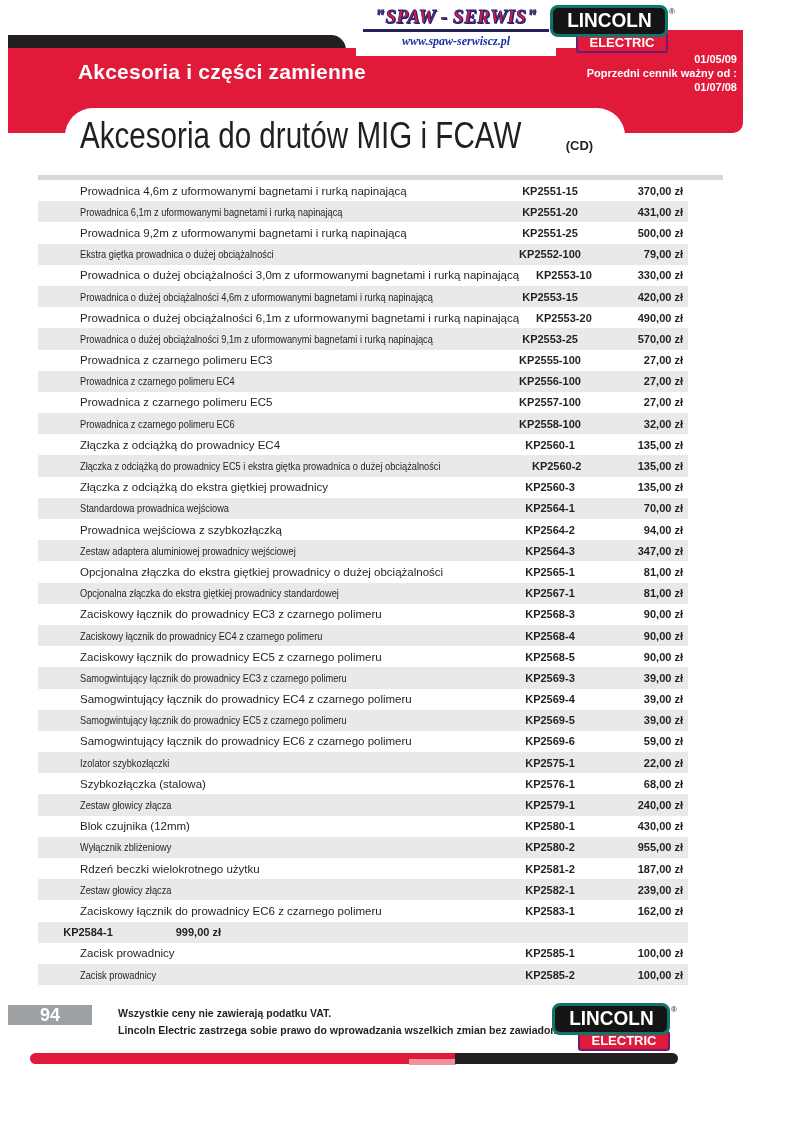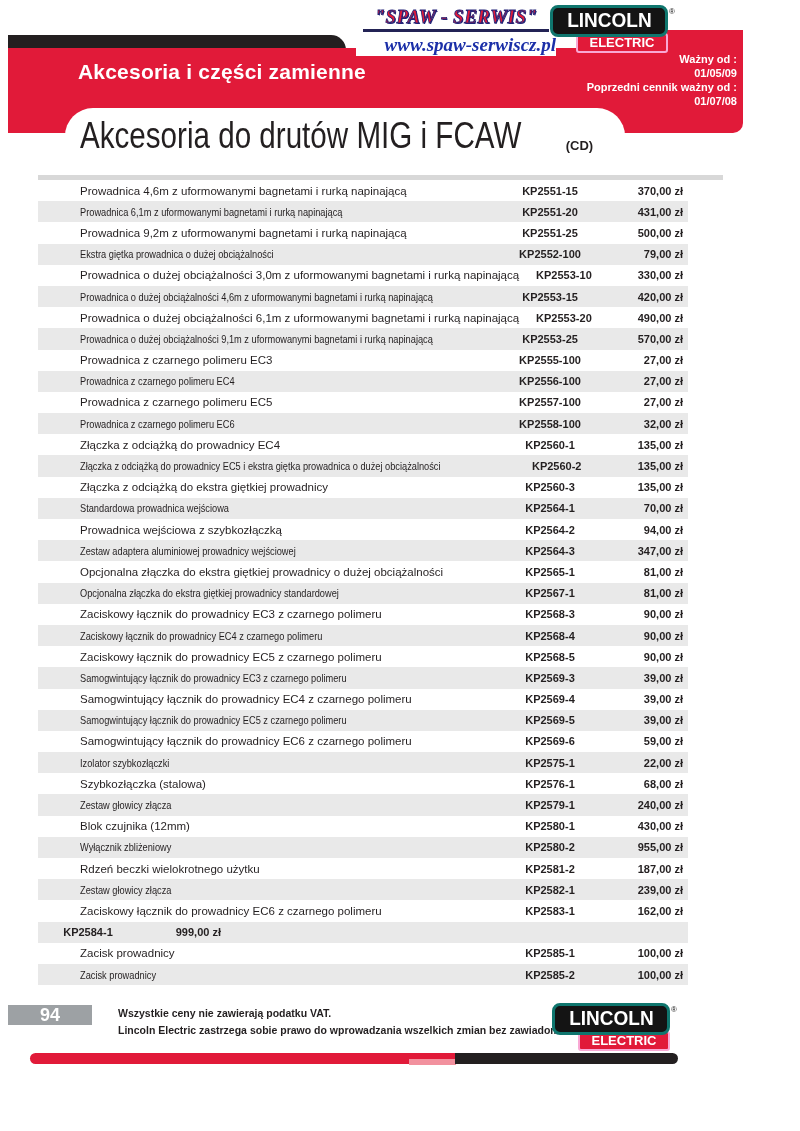--- a/index.html
+++ b/index.html
@@ -22,28 +22,28 @@
   .title-band{position:absolute;left:65px;top:108px;width:560px;height:70px;background:#fff;border-radius:28px 28px 0 0;}
 
   .section-title{position:absolute;left:78px;top:60px;color:#fff;font-size:21px;font-weight:bold;letter-spacing:.2px;}
 
   .validity{position:absolute;right:63px;top:52px;width:300px;text-align:right;color:#fff;font-size:11px;font-weight:bold;line-height:14px;}
 
   
   .spaw-box{position:absolute;left:356px;top:2px;width:200px;height:54px;background:#fff;text-align:center;}
   .spaw-title{display:inline-block;font-family:"Liberation Serif",serif;font-style:italic;font-weight:bold;font-size:19px;color:var(--red);-webkit-text-stroke:.8px #232377;text-shadow:1px 1px 0 #232377;letter-spacing:.5px;padding-top:4px;}
   .spaw-rule{width:186px;height:3px;background:#232355;margin:1px auto 2px auto;}
-  .spaw-url{font-family:"Liberation Serif",serif;font-style:italic;font-weight:bold;font-size:19px;color:var(--blue);text-align:right;}
+  .spaw-url{font-family:"Liberation Serif",serif;font-style:italic;font-weight:bold;font-size:12px;color:var(--blue);}
 
   
   .lincoln{position:absolute;width:118px;}
   .lincoln .ll-black{position:relative;background:#141414;color:#fff;font-weight:bold;font-size:20px;text-align:center;border:3px solid #0f766e;border-radius:8px;padding:1px 2px 2px 2px;letter-spacing:0;box-shadow:0 0 0 1px #141414 inset;}
   .lincoln .ll-black span{display:inline-block;transform:scaleX(.95);}
   .lincoln .ll-reg{position:absolute;right:-7px;top:2px;font-size:8px;color:#141414;}
-  .lincoln .ll-red{width:92px;margin-left:auto;margin-top:-4px;background:var(--red);color:#fff;font-weight:bold;font-size:13px;text-align:center;border:2px solid #f9a8d4;border-radius:3px;padding:0 2px 1px 2px;}
+  .lincoln .ll-red{width:92px;margin-left:auto;margin-top:-4px;background:var(--red);color:#fff;font-weight:bold;font-size:13px;text-align:center;border:2px solid #701a75;border-radius:3px;padding:0 2px 1px 2px;}
   .lincoln-header{left:550px;top:5px;}
   .lincoln-footer{left:552px;top:1003px;}
 
   
   .page-title{position:absolute;left:80px;top:115px;white-space:nowrap;}
   .page-title .big{display:inline-block;font-size:37px;font-weight:normal;color:var(--ink);transform:scaleX(.8);transform-origin:0 50%;letter-spacing:0;}
   .page-title .suffix{font-size:13px;font-weight:bold;color:var(--ink);margin-left:-66px;vertical-align:-2px;}
 
   
   .table-topstrip{position:absolute;left:38px;top:175px;width:685px;height:5px;background:var(--strip-gray);}
@@ -80,21 +80,20 @@
 
   <div class="lincoln lincoln-header">
     <div class="ll-black"><span>LINCOLN</span></div>
     <span class="ll-reg">®</span>
     <div class="ll-red">ELECTRIC</div>
   </div>
 
   <div class="section-title">Akcesoria i części zamienne</div>
 
   <div class="validity">
-    <div>Ważny od :</div>
     <div>01/05/09</div>
     <div>Poprzedni cennik ważny od :</div>
     <div>01/07/08</div>
   </div>
 
   <div class="title-band"></div>
   <div class="page-title">
     <span class="big">Akcesoria do drutów MIG i FCAW</span><span class="suffix">(CD)</span>
   </div>
 

